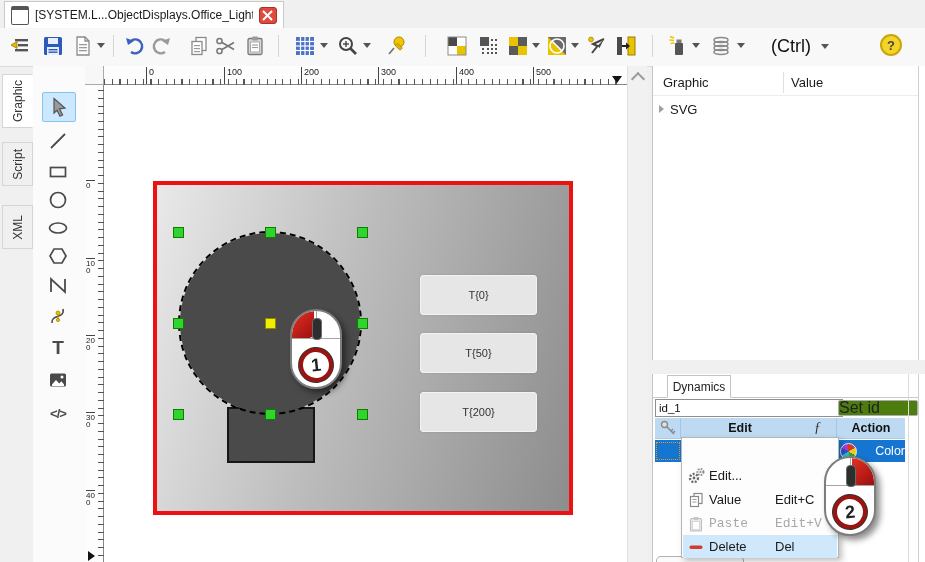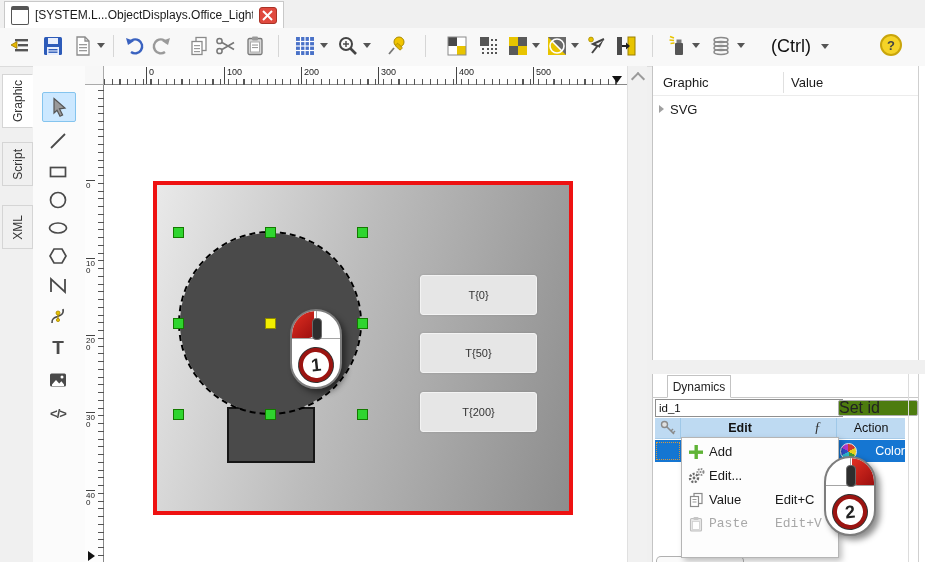--- a/index.html
+++ b/index.html
@@ -99,21 +99,21 @@
   .dyn-tab{left:667px;top:375px;width:64px;height:23px;background:#fff;border:1px solid #c3c3c3;border-bottom:1px solid #fff;
     display:flex;align-items:center;justify-content:center;font-size:12px;color:#222;box-sizing:border-box;z-index:2;}
   .id-input{left:655px;top:399px;width:180px;height:16px;border:1px solid #8f8f8f;font-family:"Liberation Sans",sans-serif;
     font-size:11.5px;padding:0 3px;box-sizing:content-box;color:#111;background:#fff;}
   .setid-btn{left:838px;top:400px;width:80px;height:16px;background:#4d7c0f;border:1px solid #adadad;border-radius:2px;
     display:flex;align-items:center;justify-content:flex-start;font-size:16px;color:#222;box-sizing:border-box;}
   .dyn-head{left:655px;top:418px;width:250px;height:21px;background:#bedaf2;display:flex;align-items:center;box-sizing:border-box;border-bottom:1px solid #a8cbe8;}
   .dyn-head .keycell{width:26px;height:100%;border-right:1px solid #9fc8e8;display:flex;align-items:center;justify-content:center;box-sizing:border-box;}
   .dyn-head .event{width:118px;text-align:center;font-weight:bold;font-size:12.5px;color:#111;}
   .dyn-head .fn{width:37px;text-align:center;font-family:"Liberation Serif","DejaVu Serif",serif;font-style:italic;font-size:14px;color:#333;}
-  .dyn-head .action{flex:1;text-align:center;font-weight:normal;font-size:12.5px;color:#111;border-left:1px solid #9fc8e8;height:100%;display:flex;align-items:center;justify-content:center;box-sizing:border-box;}
+  .dyn-head .action{flex:1;text-align:center;font-weight:bold;font-size:12.5px;color:#111;border-left:1px solid #9fc8e8;height:100%;display:flex;align-items:center;justify-content:center;box-sizing:border-box;}
   .dyn-row{left:655px;top:440px;width:250px;height:22px;background:#1576d2;display:flex;align-items:center;}
   .dyn-row .focus-cell{width:24px;height:18px;margin-left:1px;border:1px dotted #d89a3e;box-sizing:border-box;}
   .dyn-row .spacer{width:156px;}
   .dyn-row .action-cell{flex:1;height:100%;border-left:1px solid #4a90d9;display:flex;align-items:center;gap:18px;padding-left:6px;box-sizing:border-box;}
   .color-wheel{width:15px;height:15px;border-radius:50%;border:1px solid #e8e8e8;
     background:conic-gradient(#d23a2e 0 60deg,#e8cf1e 60deg 120deg,#3f9c35 120deg 180deg,#2fb5c9 180deg 240deg,#2f4fc9 240deg 300deg,#b03ac9 300deg 360deg);}
   .dyn-row .alabel{color:#fff;font-size:12.5px;}
   .bottom-box{left:656px;top:556px;width:86px;height:14px;border:1px solid #b0b0b0;border-radius:5px 5px 0 0;border-bottom:none;background:#fafafa;}
   .gutter1{left:908px;top:374px;width:1px;height:188px;background:#dcdcdc;}
 
@@ -504,29 +504,20 @@
   <div class="action-cell">
     <span class="color-wheel"></span>
     <span class="alabel">Color</span>
   </div>
 </div>
 
 <div class="abs bottom-box"></div>
 <div class="abs gutter1"></div>
 
 <div class="abs cmenu">
-  <div class="mi" style="top:2px">
-    <span class="ico">
-      <svg width="16" height="16">
-          <rect x="6.5" y="1" width="3.4" height="14" fill="#5fb336"></rect>
-          <rect x="1" y="6.5" width="14" height="3.4" fill="#5fb336"></rect>
-        </svg>
-    </span>
-    <span class="lbl">Add</span>
-  </div>
   <div class="mi" style="top:26px">
     <span class="ico">
       <svg width="17" height="17">
         <circle cx="6" cy="11" r="4" fill="none" stroke="#6a6a6a" stroke-width="2.4" stroke-dasharray="2 1.4"></circle>
         <circle cx="6" cy="11" r="1.4" fill="#6a6a6a"></circle>
         <circle cx="12.5" cy="5" r="3" fill="none" stroke="#8a8a8a" stroke-width="2" stroke-dasharray="1.6 1.2"></circle>
         <circle cx="12.5" cy="5" r="1.1" fill="#8a8a8a"></circle>
       </svg>
     </span>
     <span class="lbl">Edit...</span>
@@ -547,20 +538,29 @@
     <span class="ico">
       <svg width="16" height="16" opacity="0.55">
         <rect x="2.5" y="2.5" width="11" height="12.5" rx="1" fill="#d8d8d8" stroke="#8a8a8a" stroke-width="1.1"></rect>
         <rect x="5.5" y="1" width="5" height="3" rx="0.8" fill="#9a9a9a"></rect>
         <rect x="4.5" y="5.5" width="7" height="8" fill="#fff" stroke="#aaa" stroke-width="0.8"></rect>
       </svg>
     </span>
     <span class="lbl">Paste</span>
     <span class="sc">Edit+V</span>
   </div>
+  <div class="mi hl" style="top:97px">
+    <span class="ico">
+      <svg width="16" height="16">
+          <rect x="1.5" y="6.5" width="13" height="3.4" rx="1.6" fill="#d23b2f"></rect>
+        </svg>
+    </span>
+    <span class="lbl">Delete</span>
+    <span class="sc">Del</span>
+  </div>
 </div>
 
 <div class="mouse" style="left:824px;top:456px">
   <div class="body">
     <div class="hline"></div>
       <div class="vline"></div>
     <div class="btn-red right"></div>
     <div class="wheel"></div>
     <div class="num">2</div>
   </div>

